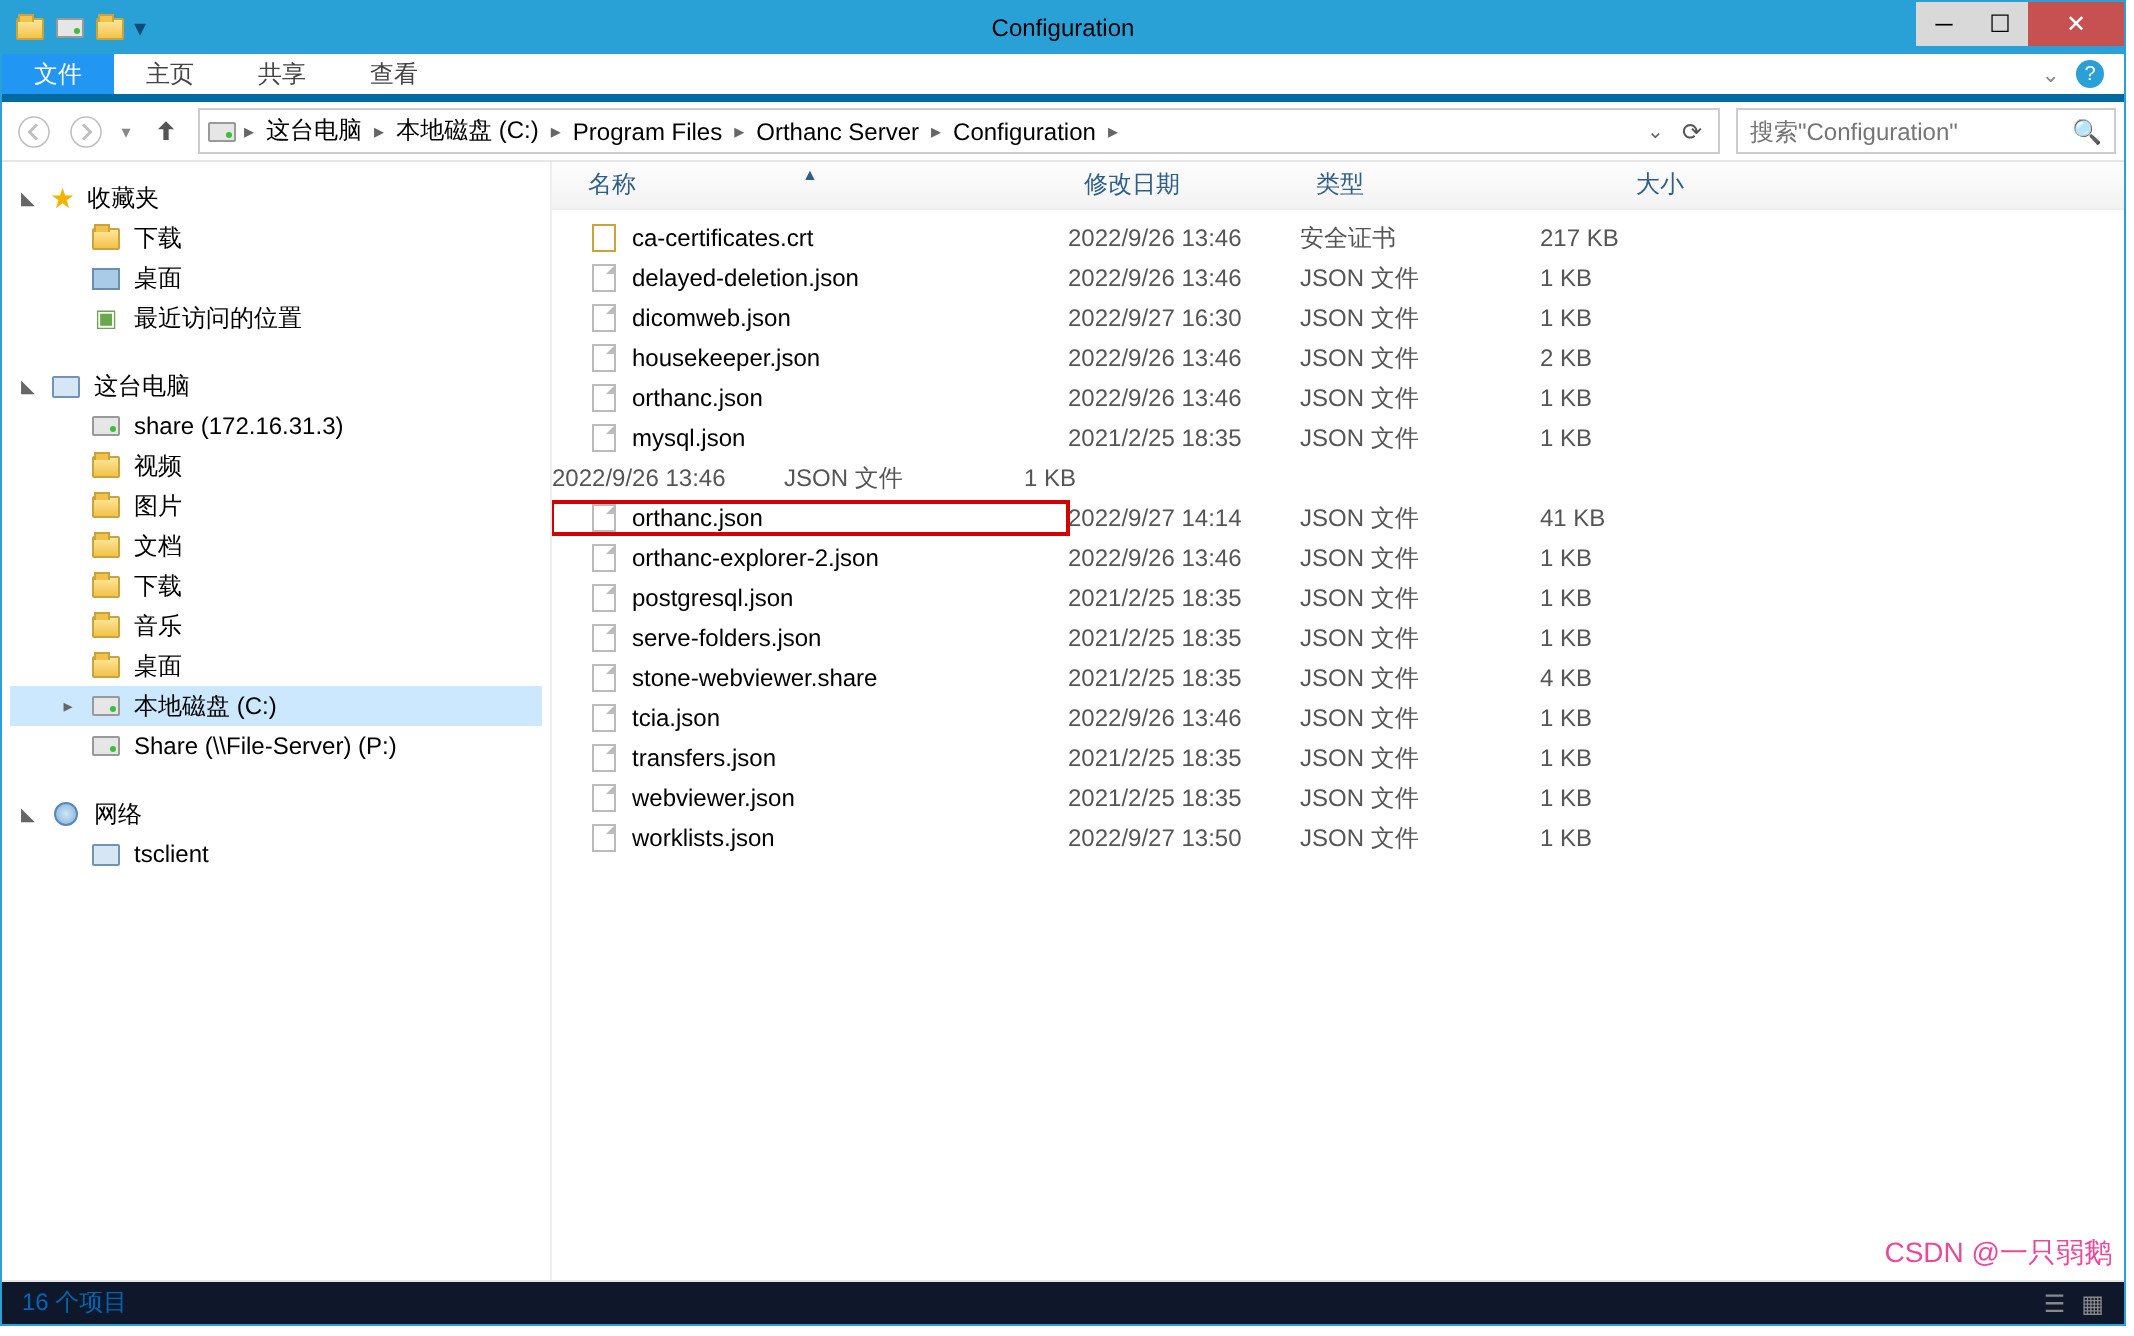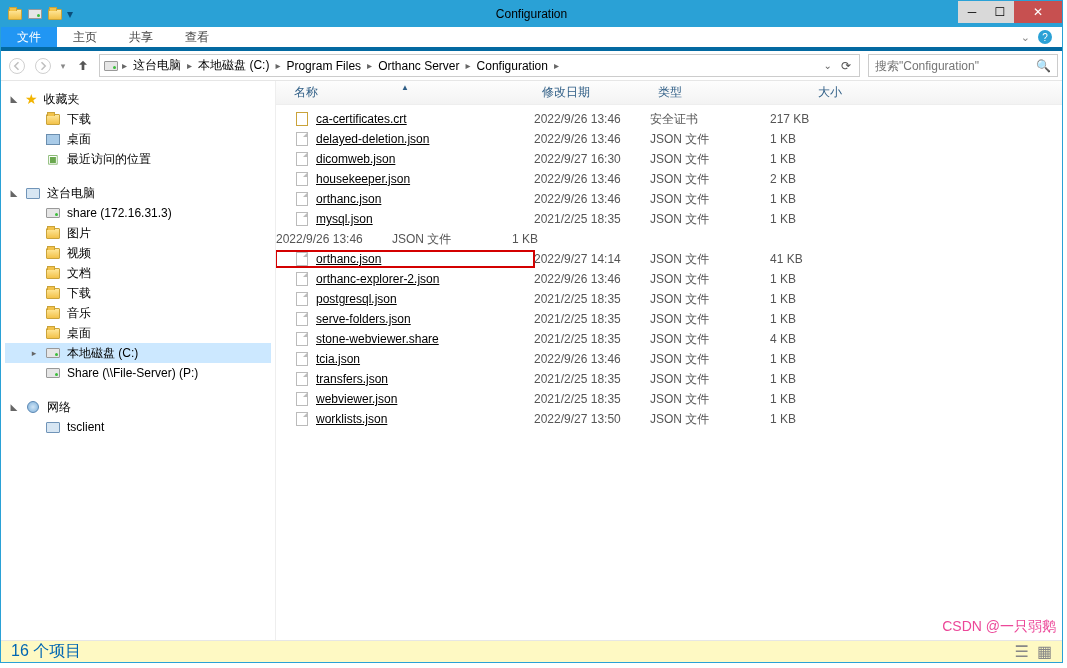--- a/index.html
+++ b/index.html
@@ -49,27 +49,27 @@
   .col { padding: 0 8px; font-size:12px; }
   .col-name { width: 258px; display:flex; align-items:center; gap:6px; padding-left:18px;}
   .col-date { width: 116px; }
   .col-type { width: 120px; }
   .col-size { width: 80px; text-align:right; }
   .headers .col-name { position:relative; }
   .headers .col-name .tri { position:absolute; left:50%; top:-1px; transform:translateX(-50%); font-size:8px; color:#2f5e86;}
 
   .file-list { flex:1; overflow:auto; padding-top:4px; }
   .file-row { display:flex; align-items:center; height:20px; }
-  .fname { width: 258px; padding-left:18px; display:flex; align-items:center; gap:6px; white-space:nowrap;text-decoration:underline; }
+  .fname { width: 258px; padding-left:18px; display:flex; align-items:center; gap:6px; white-space:nowrap; }
   .highlight { outline: 2px solid #d40000; outline-offset: -1px; }
   .fdate { width: 116px; color:#555; }
   .ftype { width: 120px; color:#555; }
   .fsize { width: 80px; text-align:left; color:#555; padding-right:8px; }
 
-  .status { height: 22px; border-top:1px solid #e6e6e6; display:flex; align-items:center; padding:0 10px; font-size:16px; color:#0066b3; justify-content:space-between; background:#fef9c3;}
+  .status { height: 22px; border-top:1px solid #e6e6e6; display:flex; align-items:center; padding:0 10px; font-size:12px; color:#0066b3; justify-content:space-between; background:#0f172a;}
   .status-right { display:flex; align-items:center; gap:8px; color:#888;}
   .watermark { position:absolute; right:6px; bottom:26px; color:#ec4899; font-size:14px; pointer-events:none;margin-top:44px;}
 
   
   .ico-folder { width:14px; height:11px; background:linear-gradient(#ffe79a,#f2c24a); border:1px solid #caa33a; border-radius:1px; position:relative; }
   .ico-folder::before { content:""; position:absolute; top:-3px; left:0; width:6px; height:3px; background:#f2c24a; border:1px solid #caa33a; border-bottom:none; }
   .ico-file { width:12px; height:14px; background:#fff; border:1px solid #bbb; position:relative; }
   .ico-file::before { content:""; position:absolute; top:0; right:0; width:4px; height:4px; background:linear-gradient(135deg,#fff 49%,#bbb 51%); }
   .ico-cert { width:12px; height:14px; background:#fff; border:1px solid #caa33a; }
   .ico-star { color:#f2b400; font-size:14px; }
@@ -223,28 +223,28 @@
               <span class="nav-icon">
                 <span class="ico-drive"></span>
               </span>
               <span>share (172.16.31.3)</span>
             </div>
             <div class="tree-row indent-1">
               <span class="caret"></span>
               <span class="nav-icon">
                 <span class="ico-folder"></span>
               </span>
+              <span>视频</span>
+            </div>
+            <div class="tree-row indent-1">
+              <span class="caret"></span>
+              <span class="nav-icon">
+                <span class="ico-folder"></span>
+              </span>
               <span>图片</span>
-            </div>
-            <div class="tree-row indent-1">
-              <span class="caret"></span>
-              <span class="nav-icon">
-                <span class="ico-folder"></span>
-              </span>
-              <span>视频</span>
             </div>
             <div class="tree-row indent-1">
               <span class="caret"></span>
               <span class="nav-icon">
                 <span class="ico-folder"></span>
               </span>
               <span>文档</span>
             </div>
             <div class="tree-row indent-1">
               <span class="caret"></span>

